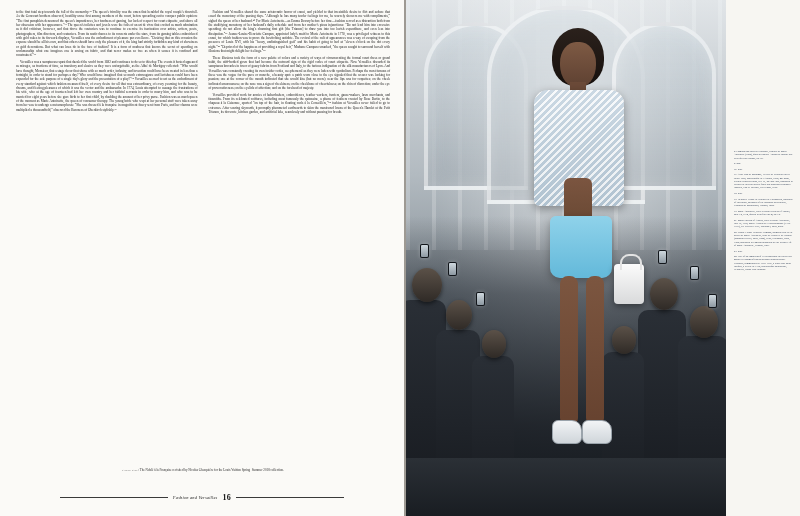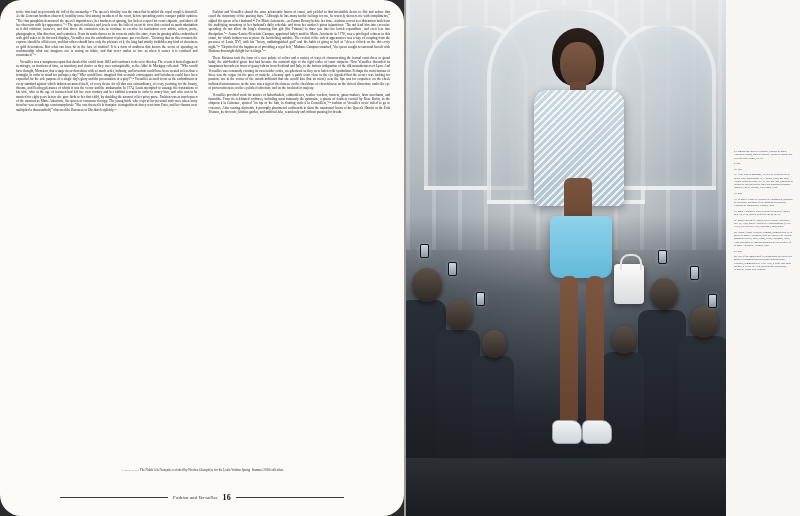--- a/index.html
+++ b/index.html
@@ -16,21 +16,20 @@
     display:flex;
   }
   
   .page-left{
     position:relative;
     width:404px;height:516px;
     background:#fbfaf7;
     box-sizing:border-box;
     padding:10px 14px 0 16px;
     overflow:hidden;
-    border-radius:21px;
   }
   .cols{
     column-count:2;
     column-gap:11px;
     height:420px;
     font-size:3.35px;
     line-height:4.35px;
     text-align:justify;
     color:#1b1b1b;
     hyphens:auto;

